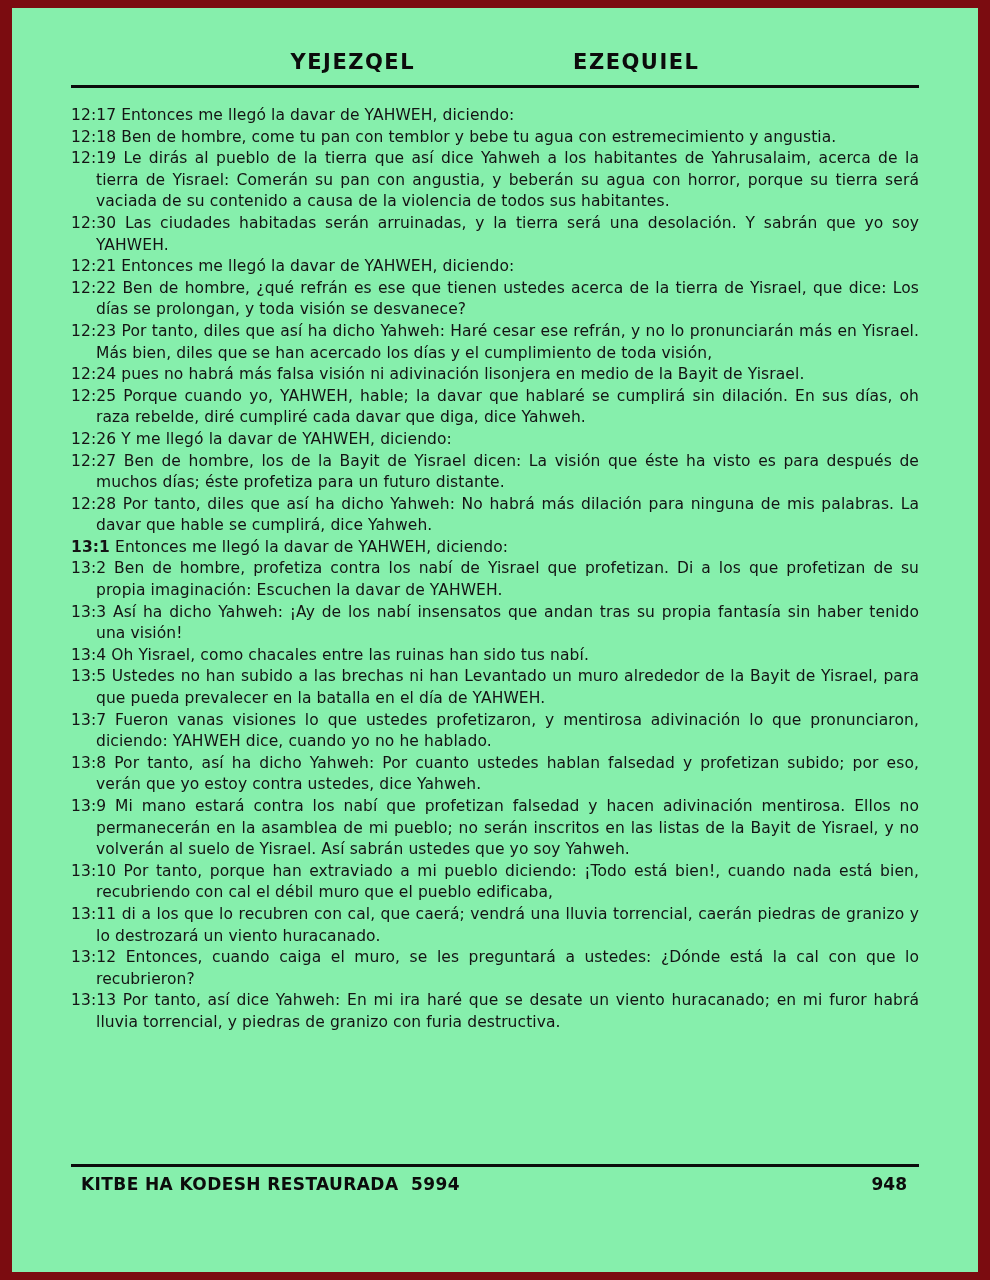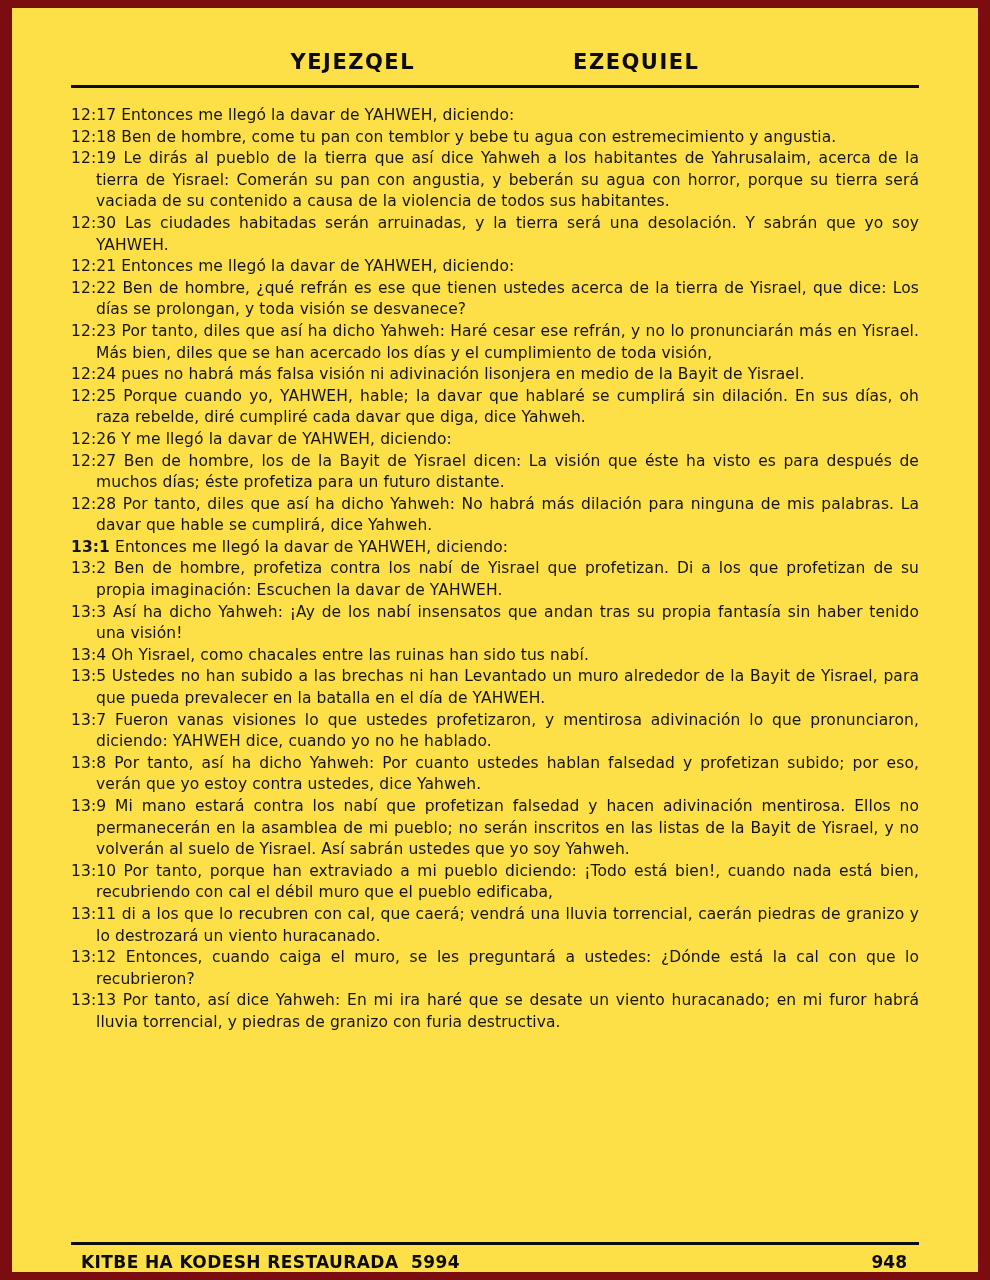--- a/index.html
+++ b/index.html
@@ -5,21 +5,21 @@
   * { margin: 0; padding: 0; box-sizing: border-box; }
   html, body { width: 990px; height: 1280px; }
   body {
     font-family: "DejaVu Sans", "Liberation Sans", sans-serif;
     color: #141414;
     background: #f2ebd9;
   }
   .page {
     width: 990px;
     height: 1280px;
-    background: #fde047;
+    background: #86efac;
     border-left: 12px solid #7b0c10;
     border-right: 12px solid #7b0c10;
     border-top: 8px solid #7b0c10;
     border-bottom: 8px solid #7b0c10;
     display: flex;
     flex-direction: column;
     overflow: hidden;
   }
   .content {
     width: 848px;
@@ -57,20 +57,21 @@
   .verse-num { }
   .verse-num.bold { font-weight: bold; }
   .footer-rule { margin-top: 5px; }
   .footer-row {
     display: flex;
     justify-content: space-between;
     align-items: baseline;
     font-weight: bold;
     font-size: 17px;
     padding: 7px 12px 0 10px;
+    margin-bottom: 78px;
     color: #0c0c0c;
   }
   .footer-left { white-space: pre; letter-spacing: 0.4px; }
   .footer-right { white-space: pre; }
 </style>
 </head>
 <body>
 
 <div class="page">
   <div class="content">

